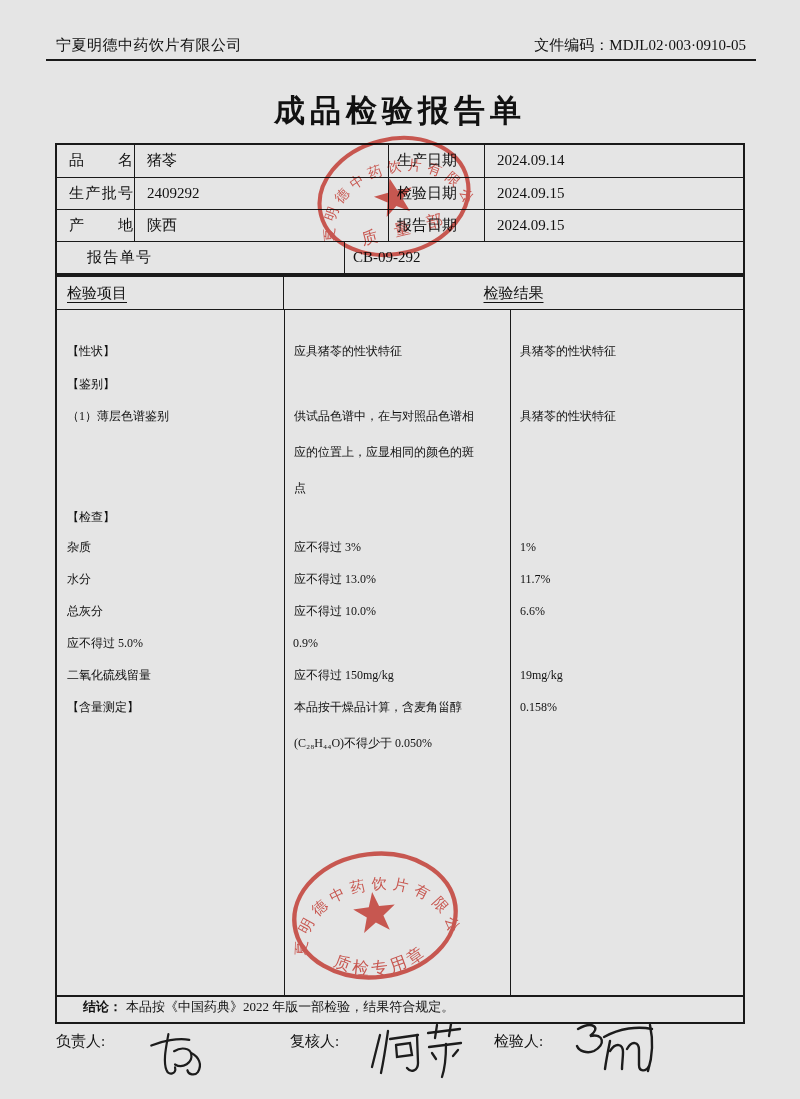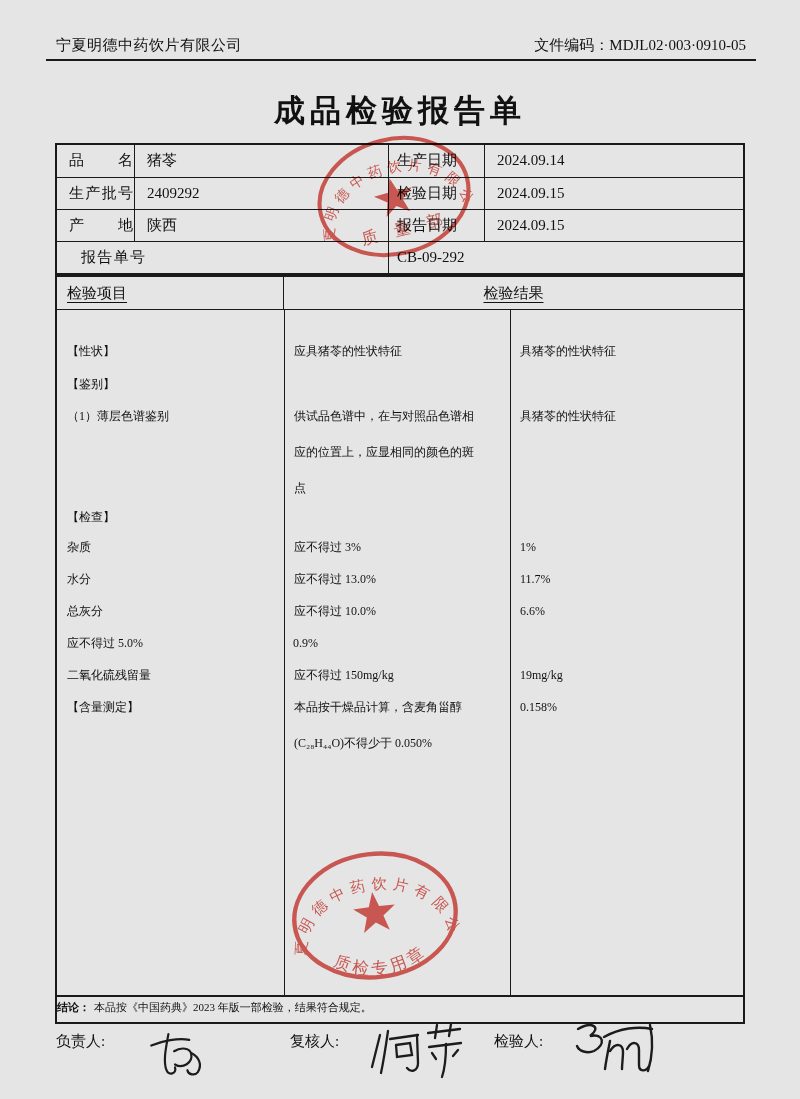--- a/index.html
+++ b/index.html
@@ -17,41 +17,41 @@
            font-size:31px; font-weight:bold; letter-spacing:5px; }
 
   
   .info-table { position:absolute; left:55px; top:143px; width:690px; border:2px solid #1a1a1a; background:transparent; }
   .i-row { display:flex; height:32px; line-height:30px; font-size:15px; }
   .i-row + .i-row { border-top:1px solid #1a1a1a; }
   .i-label  { width:78px;  padding-left:12px; border-right:1px solid #1a1a1a; }
   .i-value  { width:254px; padding-left:12px; border-right:1px solid #1a1a1a; }
   .i-dlabel { width:96px;  padding-left:8px;  border-right:1px solid #1a1a1a; }
   .i-dvalue { flex:1; padding-left:12px; }
-  .i-label-wide { width:332px; padding-left:24px; border-right:1px solid #1a1a1a; }
+  .i-label-wide { width:288px; padding-left:30px; border-right:1px solid #1a1a1a; }
   .i-value-wide { flex:1; padding-left:8px; }
   .just { display:inline-block; width:64px; text-align:justify; text-align-last:justify; }
 
   
   .main-table { position:absolute; left:55px; top:275px; width:690px; height:749px; border:2px solid #1a1a1a; }
   .m-head { display:flex; height:33px; line-height:32px; font-size:15px; border-bottom:1px solid #1a1a1a; }
   .m-head .h1 { width:227px; padding-left:10px; border-right:1px solid #1a1a1a; }
   .m-head .h2 { width:226px; text-align:center; border-right:1px solid #1a1a1a; }
   .m-head .h3 { flex:1; text-align:center; }
   .m-head span { text-decoration:underline; text-underline-offset:4px; }
   .m-body { position:relative; height:685px; }
   .vline { position:absolute; top:0; bottom:0; width:1px; background:#1a1a1a; }
   .vl1 { left:227px; } .vl2 { left:453px; }
   .insp-row { position:absolute; left:0; width:100%; display:flex; font-size:12px; line-height:36px; }
   .insp-row .cell { white-space:pre-line; }
   .insp-row .item { width:227px; padding-left:10px; }
   .insp-row .std  { width:226px; padding-left:10px; padding-right:6px; }
   .insp-row .res  { flex:1; padding-left:10px; }
   .m-concl { display:flex; align-items:center; height:22px; border-top:2px solid #1a1a1a;
-             font-size:11px; padding-left:0; }
+             font-size:13px; padding-left:26px; }
   .m-concl b { margin-right:4px; }
 
   
   .stamp { position:absolute; opacity:.85; mix-blend-mode:multiply; }
   .stamp-top { left:312px; top:131px; }
   .stamp-bottom { left:287px; top:845px; }
 
   
   .sig-label { position:absolute; top:1032px; font-size:15px; }
   .sl1 { left:56px; } .sl2 { left:290px; } .sl3 { left:494px; }
@@ -152,21 +152,21 @@
     </div>
         <div class="insp-row" style="top: 379px;">
       <div class="cell item">【含量测定】</div>
       <div class="cell std">本品按干燥品计算，含麦角甾醇
 (C₂₈H₄₄O)不得少于 0.050%</div>
       <div class="cell res">0.158%</div>
     </div>
       </div>
     <div class="m-concl">
       <b>结论：</b>
-      <span>本品按《中国药典》2023 年版一部检验，结果符合规定。</span>
+      <span>本品按《中国药典》2022 年版一部检验，结果符合规定。</span>
     </div>
   </div>
 
   <svg class="stamp stamp-top" width="164" height="131" viewBox="0 0 200 160">
     <g transform="rotate(-14 100 80)" fill="none" stroke="#d9453c">
       <ellipse cx="100" cy="80" rx="92" ry="70" stroke-width="5"></ellipse>
       <path id="arcTop1" d="M 18,112 A 82,62 0 1 1 182,112" stroke="none"></path>
       <text fill="#d9453c" stroke="none" font-size="17" letter-spacing="6.5" font-family="Liberation Serif, DejaVu Serif, serif">
         <textPath href="#arcTop1" startOffset="50%" text-anchor="middle">宁夏明德中药饮片有限公司</textPath>
       </text>

